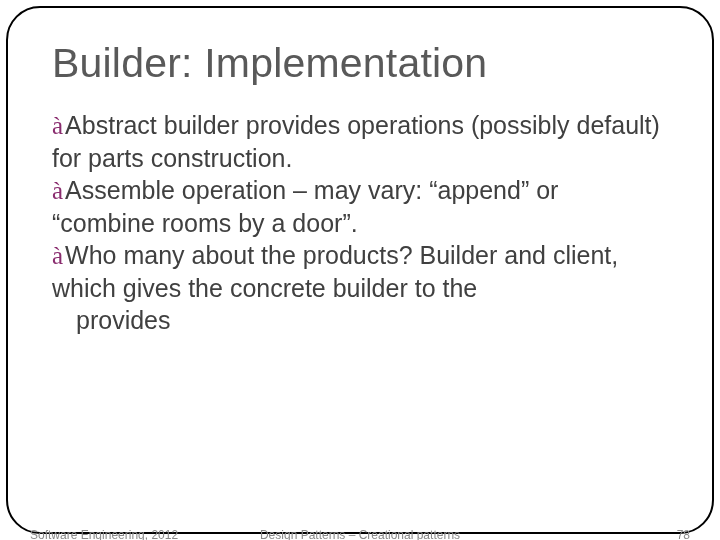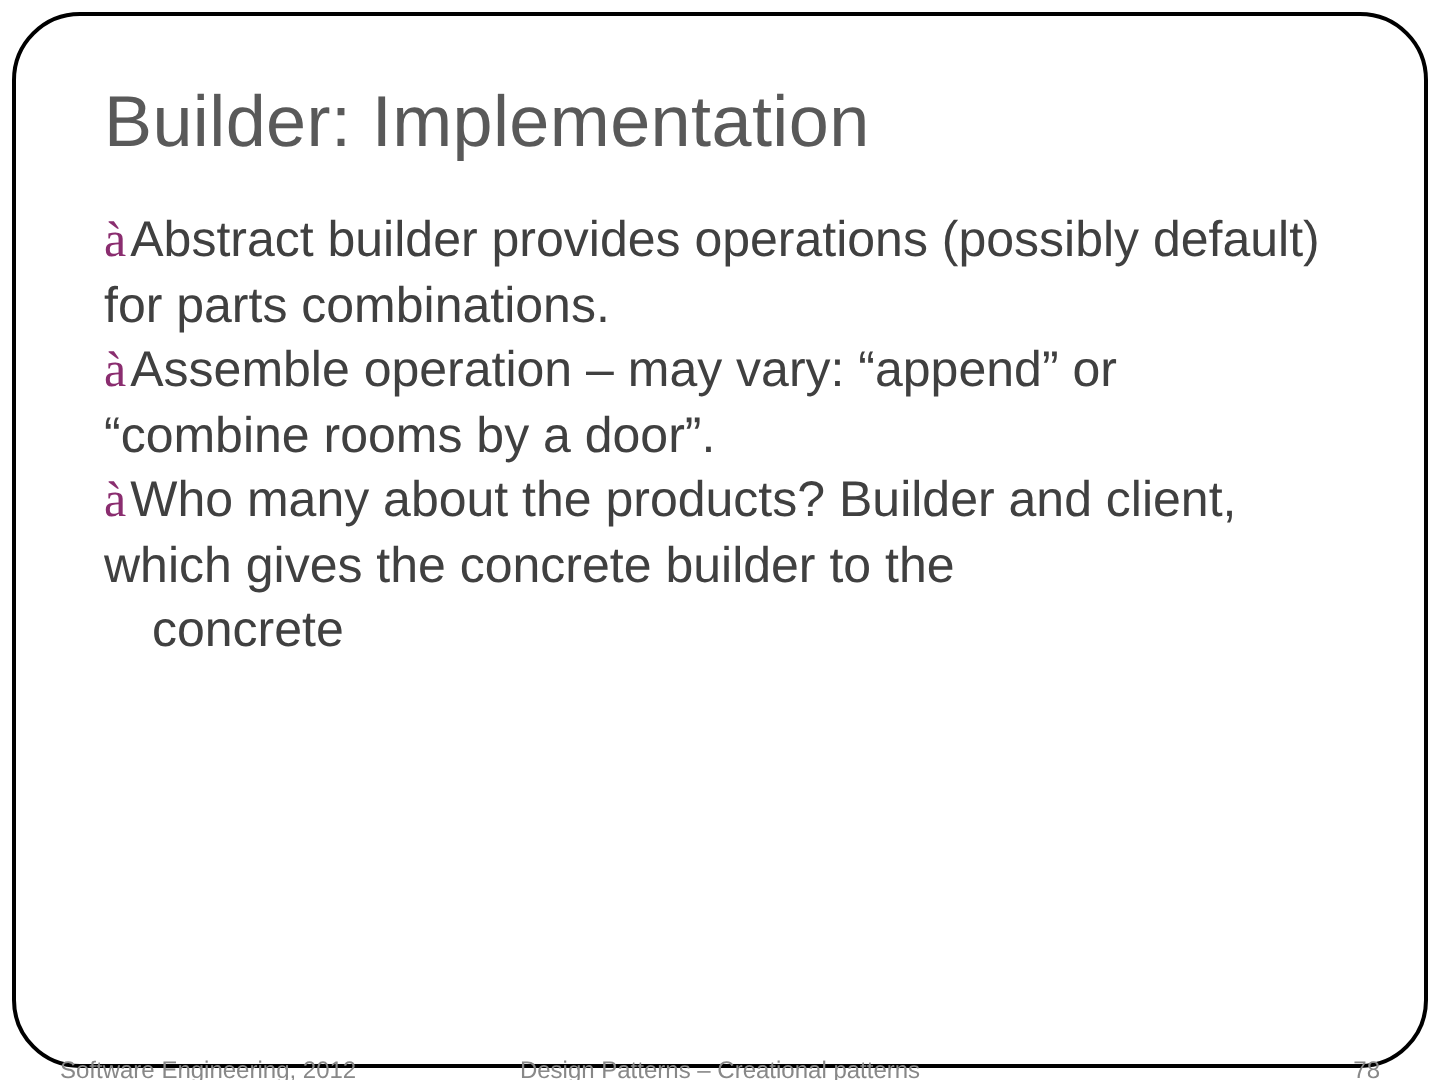--- a/index.html
+++ b/index.html
@@ -17,21 +17,21 @@
     top: 6px;
     left: 6px;
     right: 6px;
     bottom: 6px;
     border: 2px solid #000;
     border-radius: 34px;
     box-sizing: border-box;
     padding: 32px 44px 20px 44px;
   }
   .title {
-    font-size: 36px;
+    font-size: 41px;
     color: #595959;
     margin: 0 0 22px 0;
     letter-spacing: 0.2px;
     font-weight: 400;
   }
   .body {
     font-size: 25px;
     color: #404040;
     line-height: 1.28;
   }
@@ -79,35 +79,35 @@
 </head>
 <body>
 
 <div class="frame">
 
   <h1 class="title">Builder: Implementation</h1>
 
   <div class="body">
 
     <div class="item">
-      <span class="bullet">à</span><span class="i">Abstract builder</span><span> provides operations (possibly default) for parts </span><span class="i">combinations</span><span>.</span>
+      <span class="bullet">à</span><span class="i">Abstract builder</span><span> provides operations (possibly default) for parts </span><span class="i">construction</span><span>.</span>
     </div>
 
 
     <div class="item">
       <span class="bullet">à</span><span class="i">Assemble</span><span> operation – may vary: </span><span>“</span><span>append</span><span>”</span><span> or </span><span>“</span><span>combine rooms by a door</span><span>”</span><span>.</span>
     </div>
 
 
     <div class="item">
       <span class="bullet">à</span><span>Who many about the products? </span><span class="i">Builder</span><span> and </span><span class="i">client</span><span>, which gives the </span><span class="i">concrete builder</span><span> to the</span>
     </div>
 
     <div class="item indent cut">
-      <span class="i">concrete</span>
+      <span class="i">provides</span>
     </div>
 
   </div>
 
 </div>
 
 <div class="footer">
   <span class="left">Software Engineering, 2012</span>
   <span class="center">Design Patterns – Creational patterns</span>
   <span class="right">78</span>

